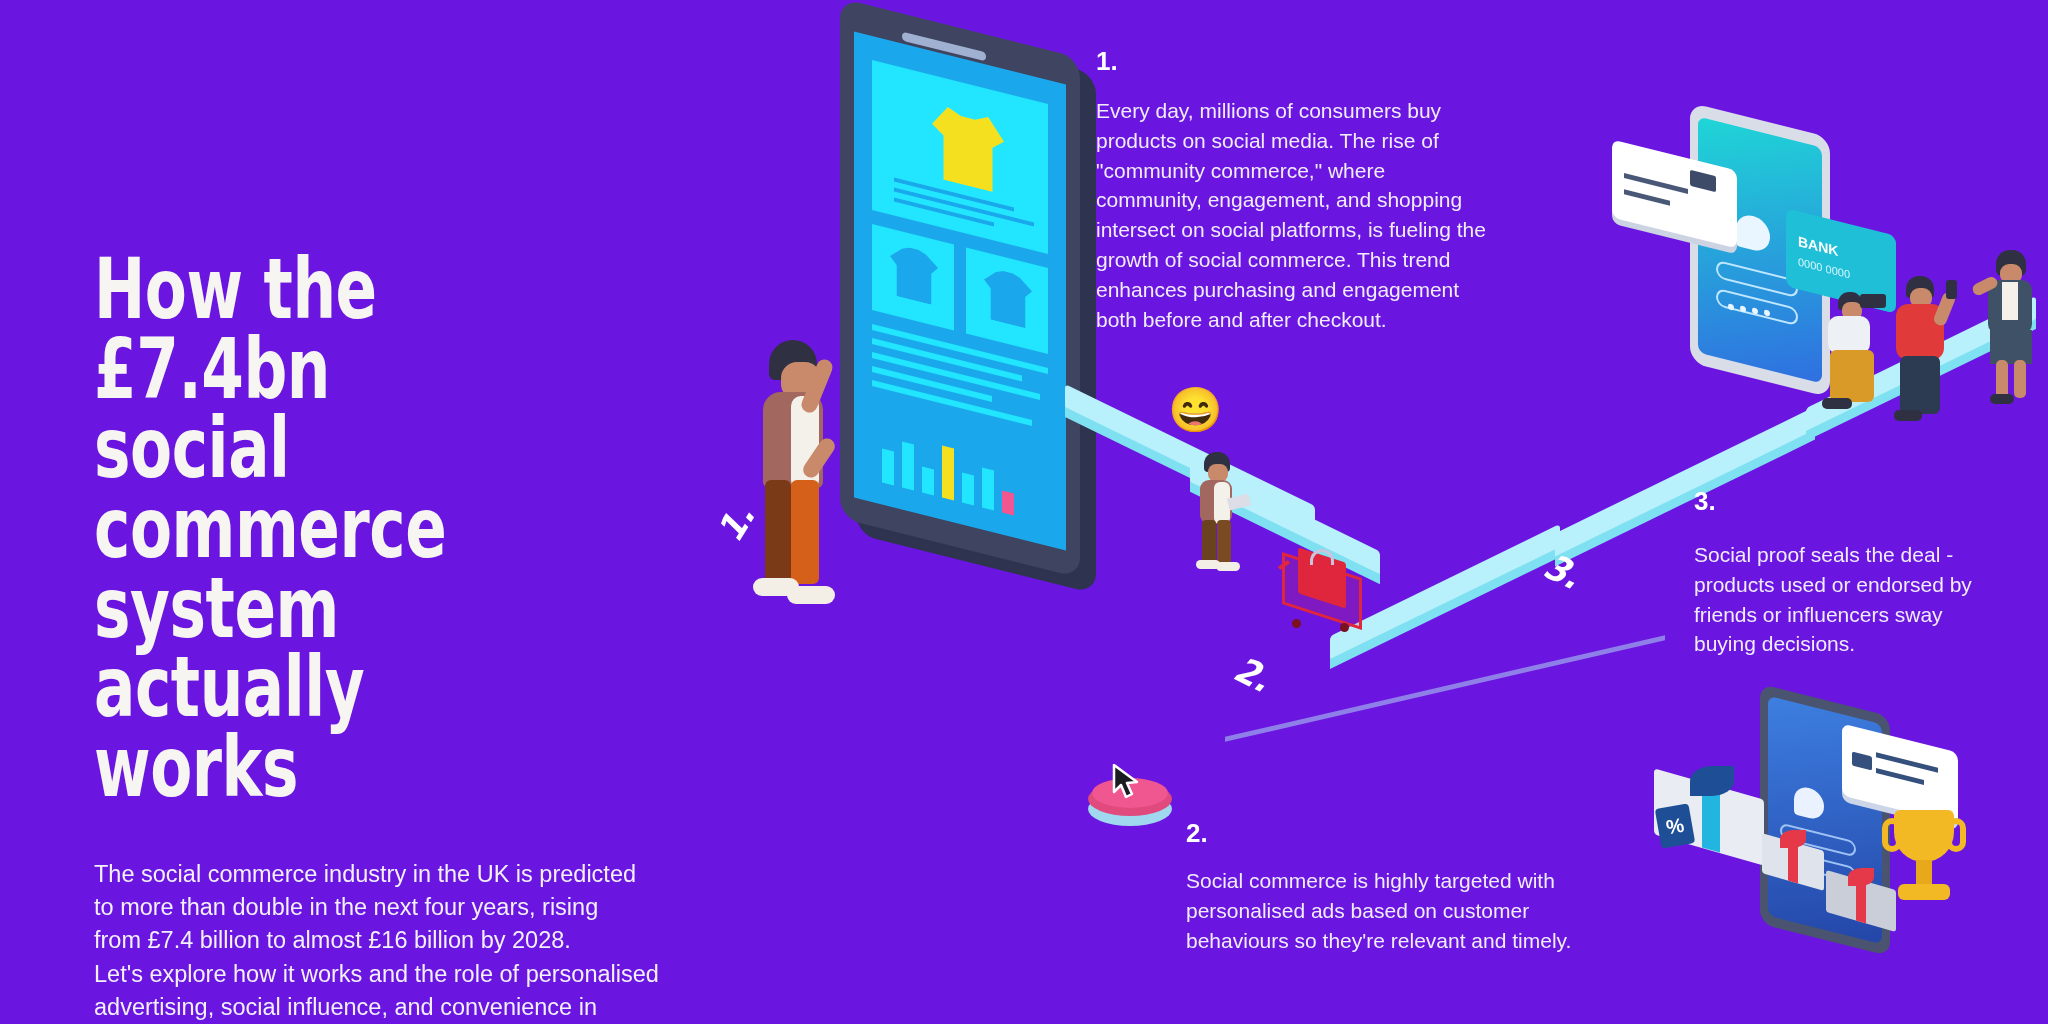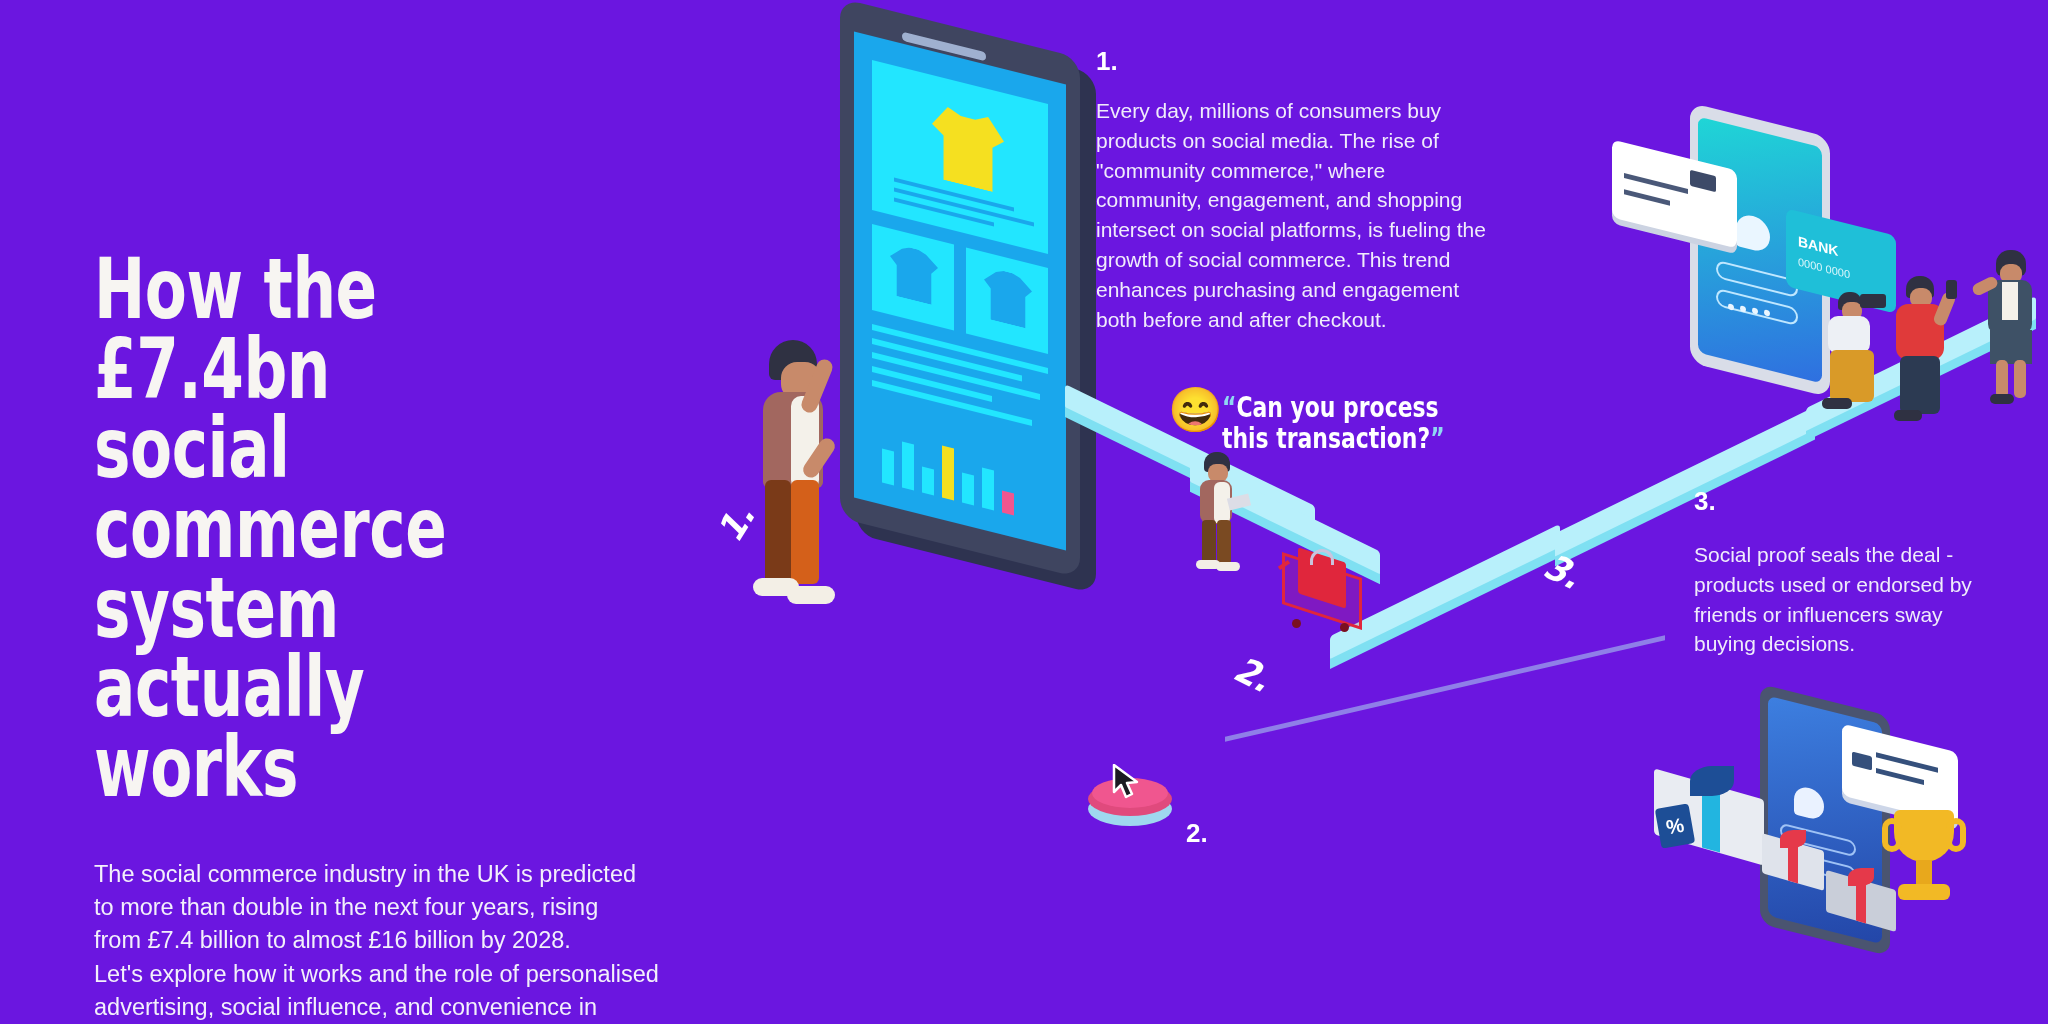--- a/index.html
+++ b/index.html
@@ -333,29 +333,28 @@
 "community commerce," where
 community, engagement, and shopping
 intersect on social platforms, is fueling the
 growth of social commerce. This trend
 enhances purchasing and engagement
 both before and after checkout.</div>
   </div>
 
   <div id="step2">
     <div class="step-num">2.</div>
+    <div class="step-body">Social commerce is highly targeted with
+personalised ads based on customer
+behaviours so they're relevant and timely.</div>
   </div>
 
   <div id="step3">
     <div class="step-num">3.</div>
     <div class="step-body" style="margin-top:0;">Social proof seals the deal -
 products used or endorsed by
 friends or influencers sway
 buying decisions.</div>
   </div>
 
-  <div class="quote-block" id="quote-cart">
-    <div class="quote-text"><span class="qmark">“</span><span>Can you process
-this transaction?</span><span class="qmark">”</span></div>
-  </div>
 
 
 </div>
 
 </body></html>

